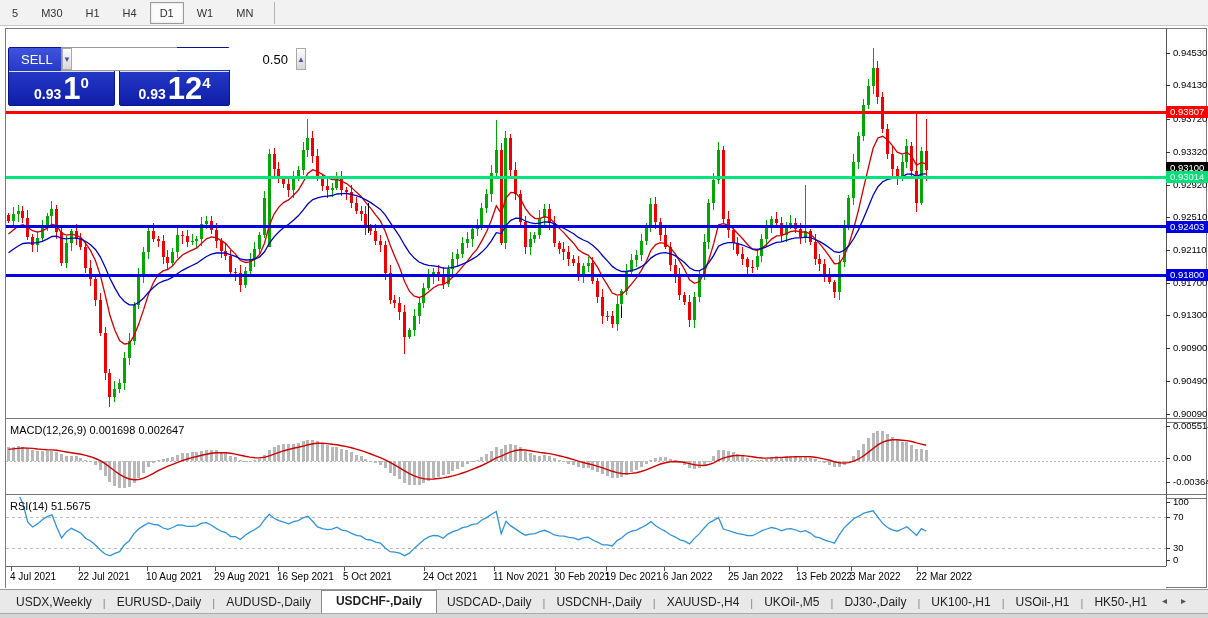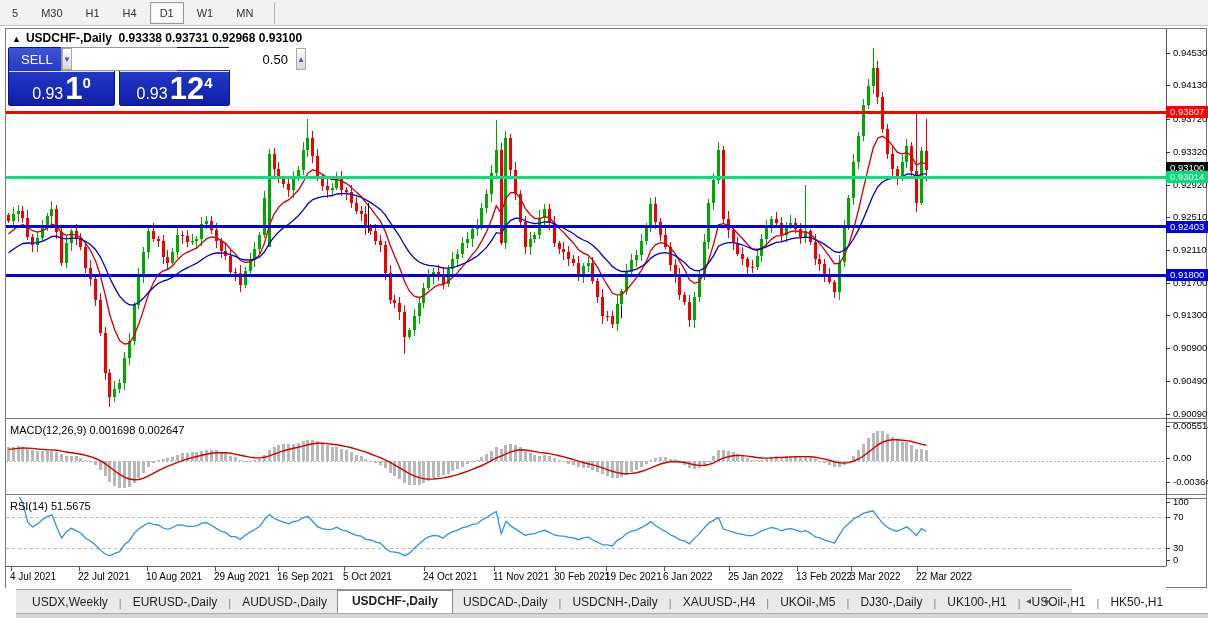--- a/index.html
+++ b/index.html
@@ -31,28 +31,28 @@
   .t-tick{position:absolute;top:0;width:1px;height:4px;background:#555;}
   
   .trade{position:absolute;left:8px;top:47px;width:222px;height:59px;}
   .t-block{position:absolute;top:0;height:59px;border:1px solid #0a178c;border-radius:2px;background:linear-gradient(180deg,#4053dc 0%,#2236c4 45%,#0f1ea8 100%);box-sizing:border-box;}
   .t-left{left:0;width:107px;}
   .t-right{left:111px;width:111px;}
   .t-btn-row{height:23px;border-bottom:1px solid rgba(255,255,255,.85);color:#fff;font-size:13px;display:flex;align-items:center;}
   .t-left .t-btn-row{padding-left:12px;}
   .t-right .t-btn-row{justify-content:flex-end;padding-right:12px;}
   .t-price{display:flex;justify-content:center;align-items:baseline;color:#fff;margin-top:1px;}
-  .t-price .sm{font-size:16px;font-weight:400;margin-right:2px;}
+  .t-price .sm{font-size:14px;font-weight:700;margin-right:2px;}
   .t-price .big{font-size:31px;font-weight:700;line-height:32px;}
   .t-price .sup{font-size:15px;font-weight:700;align-self:flex-start;margin-top:1px;}
   .vol-box{position:absolute;left:53px;top:0;width:116px;height:24px;background:#e9e9e9;border:1px solid #9a9a9a;display:flex;box-sizing:border-box;}
   .vol-btn{width:23px;background:linear-gradient(180deg,#fdfdfd,#d8d8d8);border:1px solid #aaa;color:#44569e;font-size:8px;display:flex;align-items:center;justify-content:center;box-sizing:border-box;}
   .vol-input{flex:1;border:none;outline:none;text-align:right;font-size:13px;font-family:"Liberation Sans",sans-serif;padding-right:8px;background:#fff;padding-left:40px;}
   
-  .tabbar{position:absolute;left:16px;top:589px;width:1056px;height:29px;background:#e9e9e9;border-top:1px solid #999;box-sizing:border-box;}
+  .tabbar{position:absolute;left:0;top:589px;width:1208px;height:29px;background:#e9e9e9;border-top:1px solid #999;box-sizing:border-box;}
   .tabs{display:flex;align-items:flex-end;height:23px;padding-left:6px;}
   .tab{font-size:12px;color:#222;padding:3px 10px 4px 10px;white-space:nowrap;cursor:default;}
   .tab.active{background:#fff;border:1px solid #8a8a8a;border-bottom:none;font-weight:600;padding:3px 14px 5px 14px;}
   .tab-pipe{color:#888;padding:0 1px 4px 1px;}
   .tab-strip{position:absolute;left:0;top:23px;width:1208px;height:6px;background:#d6d6d6;border-top:1px solid #aaa;}
   .tab-arrows{position:absolute;right:8px;top:5px;color:#555;font-size:10px;letter-spacing:14px;}
 </style>
 </head>
 <body>
 
@@ -659,23 +659,20 @@
       <rect x="918.7" y="28.990190211870768" width="3" height="11.009809788129232" fill="#b8b8b8" shape-rendering="crispEdges"></rect>
       <path d="M2.5 28.4 L7.3 27.9 L12.2 27.4 L17.0 27.0 L21.8 27.1 L26.6 27.4 L31.5 28.0 L36.3 28.4 L41.1 28.8 L46.0 28.9 L50.8 29.3 L55.6 30.1 L60.5 31.0 L65.3 31.8 L70.1 32.5 L75.0 33.3 L79.8 34.4 L84.6 35.7 L89.4 37.5 L94.3 39.7 L99.1 42.7 L103.9 46.3 L108.8 50.0 L113.6 53.4 L118.4 56.1 L123.3 58.0 L128.1 58.8 L132.9 58.5 L137.7 57.2 L142.6 54.9 L147.4 52.4 L152.2 49.7 L157.1 47.3 L161.9 45.2 L166.7 43.3 L171.6 41.4 L176.4 39.6 L181.2 38.0 L186.0 36.6 L190.9 35.5 L195.7 34.3 L200.5 33.2 L205.4 32.3 L210.2 31.8 L215.0 31.6 L219.8 31.7 L224.7 32.3 L229.5 33.1 L234.3 34.2 L239.2 35.3 L244.0 36.1 L248.8 36.7 L253.7 36.9 L258.5 36.3 L263.3 34.9 L268.1 33.1 L273.0 31.3 L277.8 29.7 L282.6 28.5 L287.5 27.3 L292.3 26.3 L297.1 25.1 L302.0 23.8 L306.8 22.7 L311.6 22.2 L316.4 22.2 L321.3 22.6 L326.1 23.2 L330.9 23.8 L335.8 24.7 L340.6 25.6 L345.4 26.8 L350.3 28.1 L355.1 29.6 L359.9 31.2 L364.8 33.0 L369.6 34.8 L374.4 36.7 L379.2 38.9 L384.1 41.4 L388.9 44.1 L393.7 46.9 L398.6 49.8 L403.4 52.6 L408.2 54.9 L413.1 56.7 L417.9 57.7 L422.7 58.1 L427.5 58.0 L432.4 57.5 L437.2 56.9 L442.0 56.0 L446.9 54.9 L451.7 53.6 L456.5 52.0 L461.4 50.3 L466.2 48.4 L471.0 46.5 L475.8 44.5 L480.7 42.2 L485.5 39.7 L490.3 36.9 L495.2 35.2 L500.0 32.9 L504.8 30.9 L509.7 29.5 L514.5 28.8 L519.3 29.0 L524.1 29.7 L529.0 30.6 L533.8 31.4 L538.6 32.0 L543.5 32.6 L548.3 33.6 L553.1 34.7 L558.0 35.9 L562.8 37.2 L567.6 38.6 L572.4 40.1 L577.3 41.5 L582.1 42.7 L586.9 43.9 L591.8 45.3 L596.6 46.9 L601.4 48.6 L606.3 50.3 L611.1 51.6 L615.9 52.5 L620.7 52.7 L625.6 52.4 L630.4 51.7 L635.2 50.5 L640.1 48.9 L644.9 46.9 L649.7 44.8 L654.5 43.0 L659.4 41.7 L664.2 40.8 L669.0 40.5 L673.9 40.8 L678.7 41.5 L683.5 42.6 L688.4 43.7 L693.2 44.4 L698.0 44.5 L702.9 43.5 L707.7 41.8 L712.5 39.2 L717.3 37.2 L722.2 35.7 L727.0 34.8 L731.8 34.4 L736.7 34.6 L741.5 35.1 L746.3 35.8 L751.1 36.5 L756.0 37.0 L760.8 37.1 L765.6 36.9 L770.5 36.6 L775.3 36.4 L780.1 36.2 L785.0 35.9 L789.8 35.7 L794.6 35.6 L799.5 35.6 L804.3 35.8 L809.1 36.3 L813.9 37.1 L818.8 38.1 L823.6 39.3 L828.4 40.7 L833.3 41.7 L838.1 42.1 L842.9 41.6 L847.8 40.2 L852.6 38.0 L857.4 35.0 L862.2 31.4 L867.1 27.5 L871.9 23.9 L876.7 21.2 L881.6 19.5 L886.4 18.7 L891.2 18.8 L896.1 19.2 L900.9 19.6 L905.7 20.5 L910.5 21.9 L915.4 23.1 L920.2 24.2 " fill="none" stroke="#d00000" stroke-width="1.4"></path>
     </svg>
   <div class="sep" style="top:494px"></div>
   <svg id="svg-rsi" class="pane-svg" style="left:6px;top:497px" width="1160" height="69">
       <line x1="0" x2="1160" y1="20" y2="20" stroke="#bbb" stroke-width="1" stroke-dasharray="3 3" shape-rendering="crispEdges"></line>
       <line x1="0" x2="1160" y1="51" y2="51" stroke="#bbb" stroke-width="1" stroke-dasharray="3 3" shape-rendering="crispEdges"></line>
       <path d="M2.5 -3.2 L7.3 -3.2 L12.2 -3.2 L17.0 7.0 L21.8 25.1 L26.6 30.0 L31.5 26.9 L36.3 22.8 L41.1 19.7 L46.0 17.8 L50.8 30.2 L55.6 40.9 L60.5 34.7 L65.3 31.3 L70.1 33.7 L75.0 36.3 L79.8 41.5 L84.6 44.0 L89.4 48.1 L94.3 52.9 L99.1 57.0 L103.9 58.9 L108.8 56.4 L113.6 54.6 L118.4 47.8 L123.3 43.7 L128.1 36.4 L132.9 31.8 L137.7 28.6 L142.6 25.9 L147.4 27.4 L152.2 28.0 L157.1 31.0 L161.9 32.4 L166.7 30.5 L171.6 27.9 L176.4 28.2 L181.2 29.4 L186.0 29.4 L190.9 28.9 L195.7 26.2 L200.5 25.6 L205.4 28.3 L210.2 31.4 L215.0 34.2 L219.8 35.6 L224.7 39.5 L229.5 39.6 L234.3 42.5 L239.2 38.2 L244.0 35.1 L248.8 32.5 L253.7 29.3 L258.5 22.7 L263.3 17.3 L268.1 21.3 L273.0 23.7 L277.8 25.2 L282.6 26.8 L287.5 24.7 L292.3 23.6 L297.1 20.8 L302.0 19.2 L306.8 24.5 L311.6 29.9 L316.4 31.7 L321.3 32.7 L326.1 32.2 L330.9 30.2 L335.8 33.1 L340.6 33.8 L345.4 36.4 L350.3 38.4 L355.1 39.1 L359.9 42.3 L364.8 43.0 L369.6 45.2 L374.4 46.0 L379.2 51.0 L384.1 54.7 L388.9 55.1 L393.7 56.2 L398.6 58.7 L403.4 56.2 L408.2 51.4 L413.1 47.1 L417.9 42.8 L422.7 39.9 L427.5 38.5 L432.4 38.9 L437.2 41.3 L442.0 37.1 L446.9 34.6 L451.7 33.2 L456.5 30.7 L461.4 29.7 L466.2 27.4 L471.0 26.9 L475.8 23.0 L480.7 20.6 L485.5 17.3 L490.3 14.5 L495.2 36.7 L500.0 24.3 L504.8 28.9 L509.7 32.1 L514.5 35.4 L519.3 38.2 L524.1 37.2 L529.0 36.7 L533.8 34.5 L538.6 33.3 L543.5 35.3 L548.3 38.0 L553.1 38.8 L558.0 39.2 L562.8 40.3 L567.6 40.9 L572.4 42.7 L577.3 40.8 L582.1 40.1 L586.9 43.0 L591.8 45.3 L596.6 47.9 L601.4 47.9 L606.3 49.0 L611.1 43.6 L615.9 40.7 L620.7 36.5 L625.6 34.2 L630.4 33.1 L635.2 30.7 L640.1 28.1 L644.9 24.6 L649.7 28.8 L654.5 31.8 L659.4 34.3 L664.2 37.8 L669.0 39.8 L673.9 42.9 L678.7 44.1 L683.5 46.9 L688.4 41.4 L693.2 36.9 L698.0 31.2 L702.9 25.9 L707.7 23.4 L712.5 20.5 L717.3 32.0 L722.2 33.5 L727.0 35.2 L731.8 36.7 L736.7 37.4 L741.5 38.6 L746.3 38.6 L751.1 36.5 L756.0 33.7 L760.8 32.0 L765.6 30.5 L770.5 31.5 L775.3 33.9 L780.1 32.1 L785.0 31.6 L789.8 33.0 L794.6 34.8 L799.5 33.6 L804.3 36.1 L809.1 39.9 L813.9 40.8 L818.8 43.2 L823.6 44.5 L828.4 46.2 L833.3 37.9 L838.1 30.8 L842.9 26.3 L847.8 21.7 L852.6 19.2 L857.4 16.4 L862.2 15.0 L867.1 13.8 L871.9 20.2 L876.7 26.4 L881.6 30.5 L886.4 32.9 L891.2 34.2 L896.1 32.0 L900.9 29.8 L905.7 33.9 L910.5 38.5 L915.4 31.6 L920.2 34.2 " fill="none" stroke="#2f93dd" stroke-width="1.3"></path>
     </svg>
 
-  <div class="chart-title">
-    <span class="arr">▲</span><span>USDCHF-,Daily</span>&nbsp;&nbsp;<span>0.93338 0.93731 0.92968 0.93100</span>
-  </div>
 
   <div class="ind-label" style="top:424px">MACD(12,26,9) 0.001698 0.002647</div>
   <div class="ind-label" style="top:500px">RSI(14) 51.5675</div>
 
   <div class="trade">
     <div class="t-block t-left">
       <div class="t-btn-row">
           <span>SELL</span>
         </div>
       <div class="t-price">

